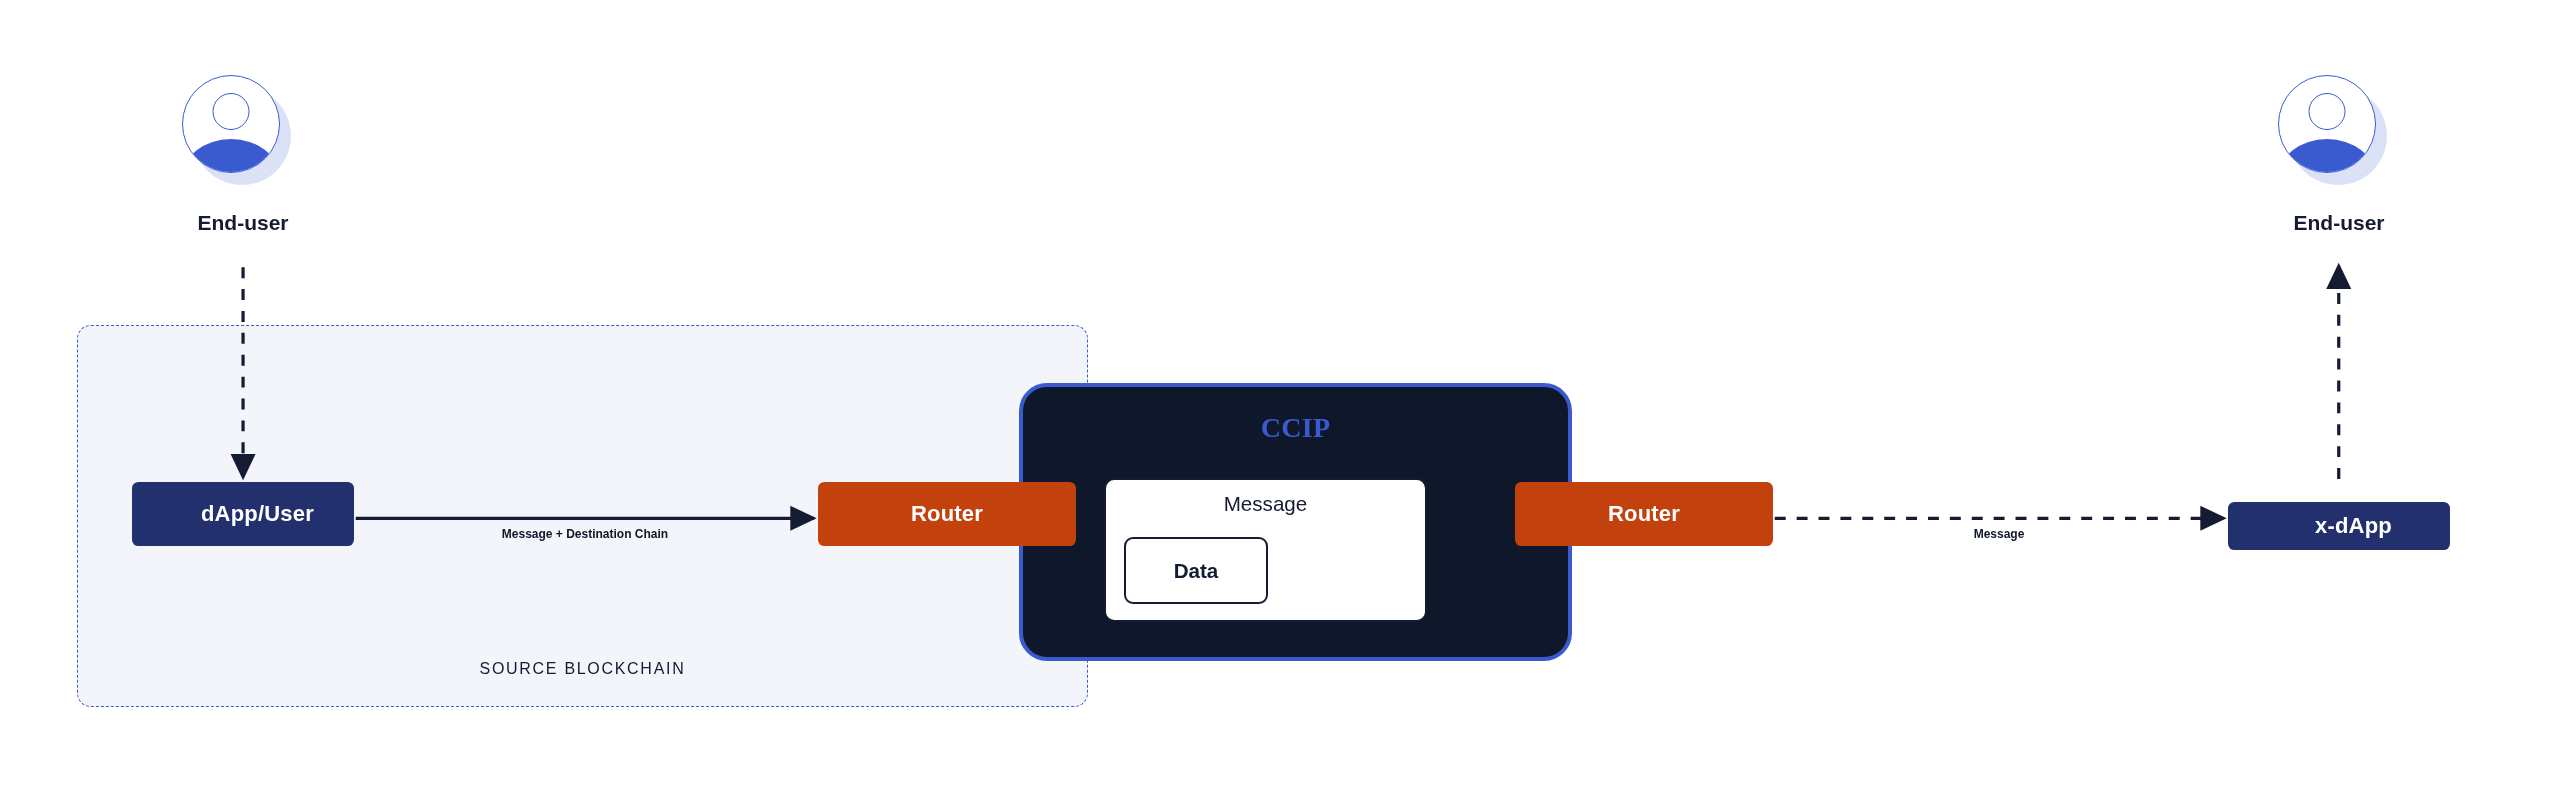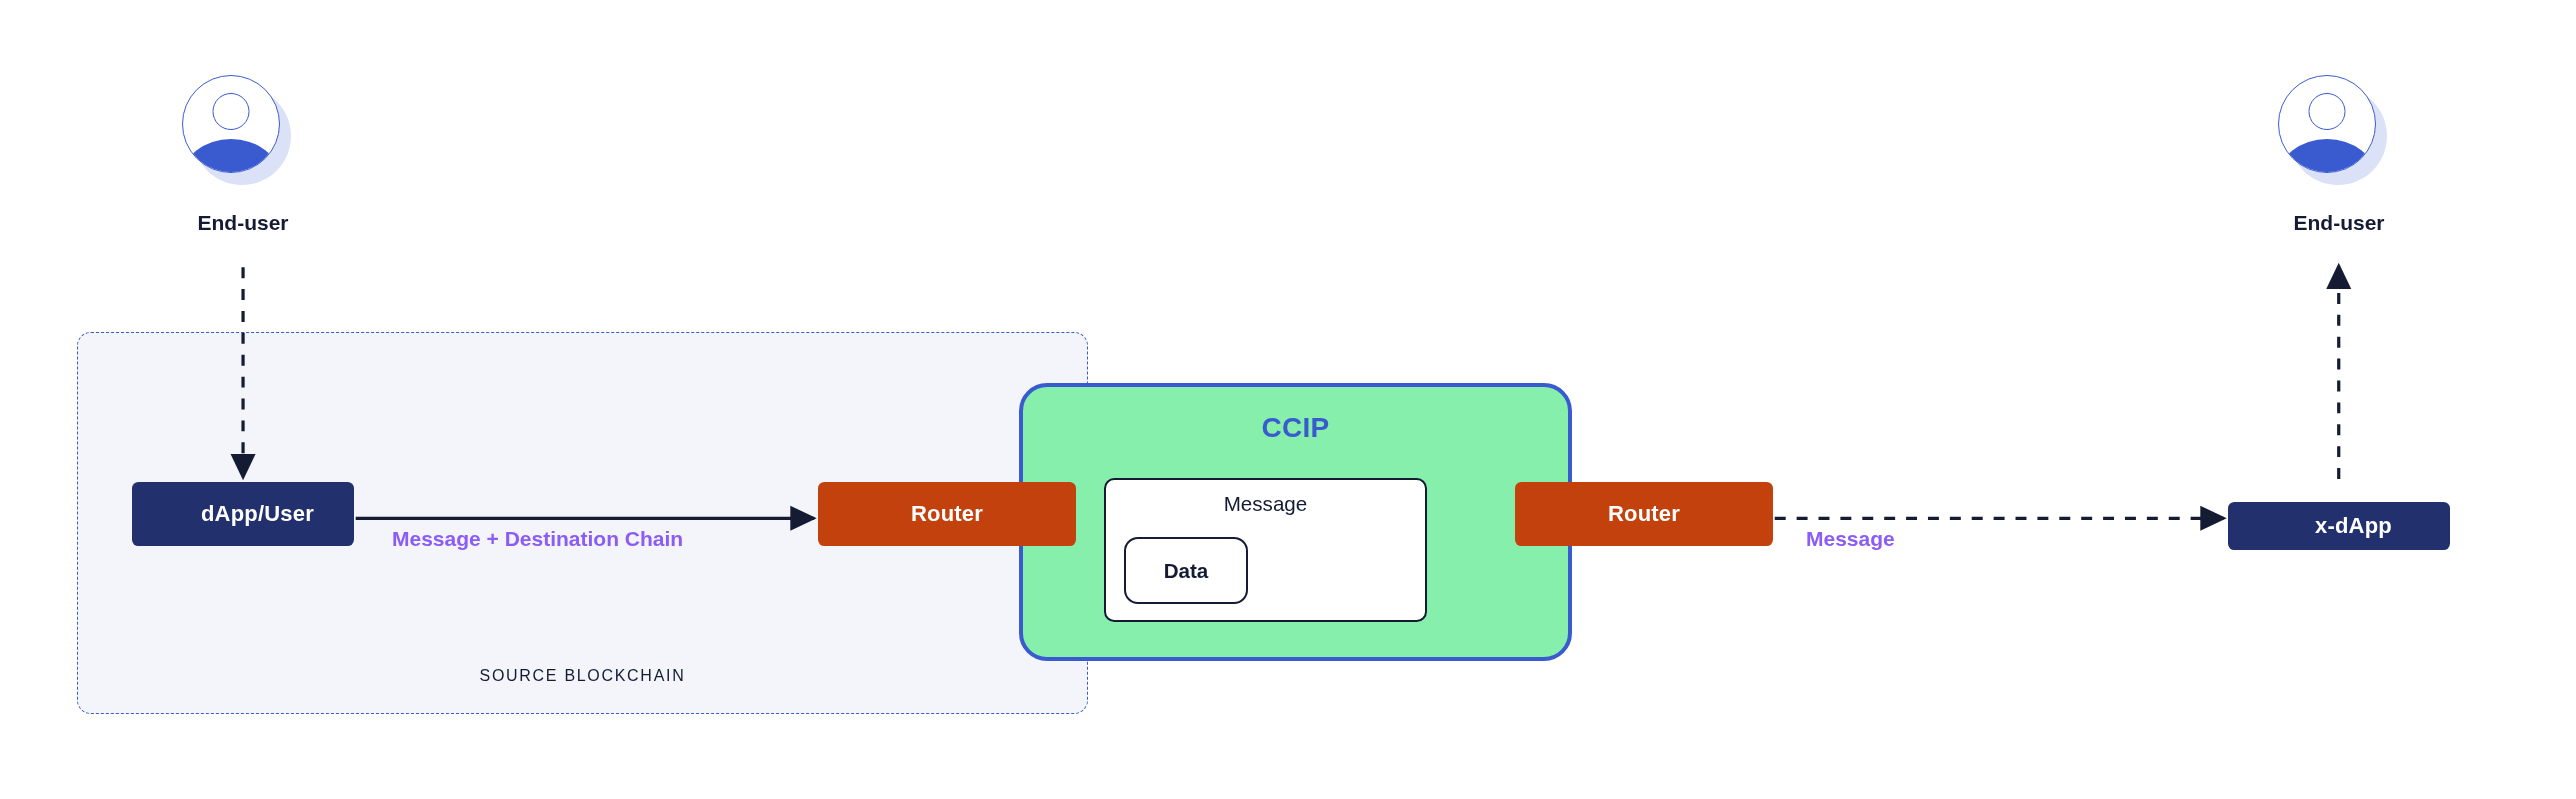--- a/index.html
+++ b/index.html
@@ -11,43 +11,44 @@
   }
   #stage { position:relative; width:2576px; height:799px; }
 
   
   .chain-zone{
     position:absolute;
     background:#f3f5fb;
     border:1.9px dashed #3a5bd0;
     border-radius:14px;
   }
-  #source-zone      { left:77px;  top:332px; width:1011px; height:382px; }
+  #source-zone      { left:77px;  top:325px; width:1011px; height:382px; }
   #destination-zone { left:1494px; top:322px; width:1011px; height:382px; }
 
   .zone-label{
     position:absolute;
     bottom:28px;
     left:0; right:0;
     text-align:center;
     font-size:16px;
     letter-spacing:1.7px;
     color:#141b33;
     font-weight:400;
   }
 
   
   #ccip-container{
     position:absolute;
     left:1019px; top:383px;
     width:553px; height:278px;
-    background:#86efac;
+    background:#0f172a;
     border:4.5px solid #3a5bd0;
     border-radius:28px;
     z-index:5;
+    font-family:Liberation Serif, serif;
   }
   #ccip-title{
     position:absolute;
     top:24.5px; left:0; right:0;
     text-align:center;
     font-size:28px;
     font-weight:bold;
     color:#3a5bd0;
     letter-spacing:0.3px;
   }
@@ -66,23 +67,23 @@
     position:absolute;
     top:11.6px; left:0; right:0;
     text-align:center;
     font-size:20.6px;
     color:#141b33;
     font-weight:400;
   }
   .msg-slot{
     position:absolute;
     top:57px;
-    width:124px; height:67px;
+    width:144px; height:67px;
     border:2.6px solid #141b33;
-    border-radius:14px;
+    border-radius:9px;
     background:#ffffff;
     display:flex; align-items:center; justify-content:center;
     font-size:20.6px;
     font-weight:600;
     color:#141b33;
   }
   #slot-data   { left:18px;  }
   #slot-tokens { left:173px; }
 
   
@@ -145,24 +146,24 @@
     top:137px; left:-39px; width:206px;
     text-align:center;
     font-size:21px;
     font-weight:bold;
     color:#141b33;
   }
 
   
   .edge-label{
     position:absolute;
-    text-align:left;
-    font-size:21px;
-    font-weight:bold;
-    color:#8b5cf6;
+    text-align:center;
+    font-size:12px;
+    font-weight:bold;
+    color:#0f172a;
     white-space:nowrap;
   }
   svg.edge-layer{
     position:absolute; left:0; top:0;
     width:2576px; height:799px;
     pointer-events:none;
     z-index:7;
   }
 </style>
 </head>

